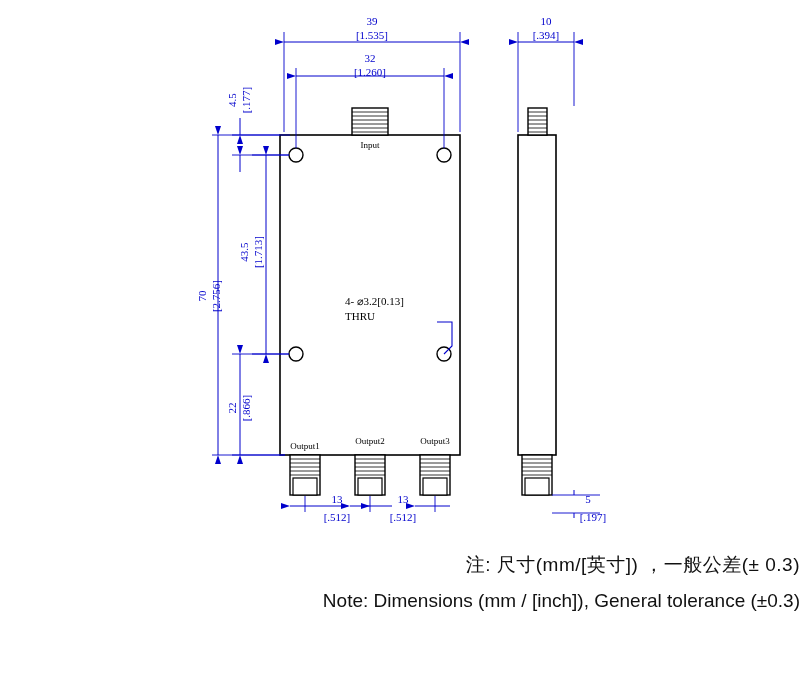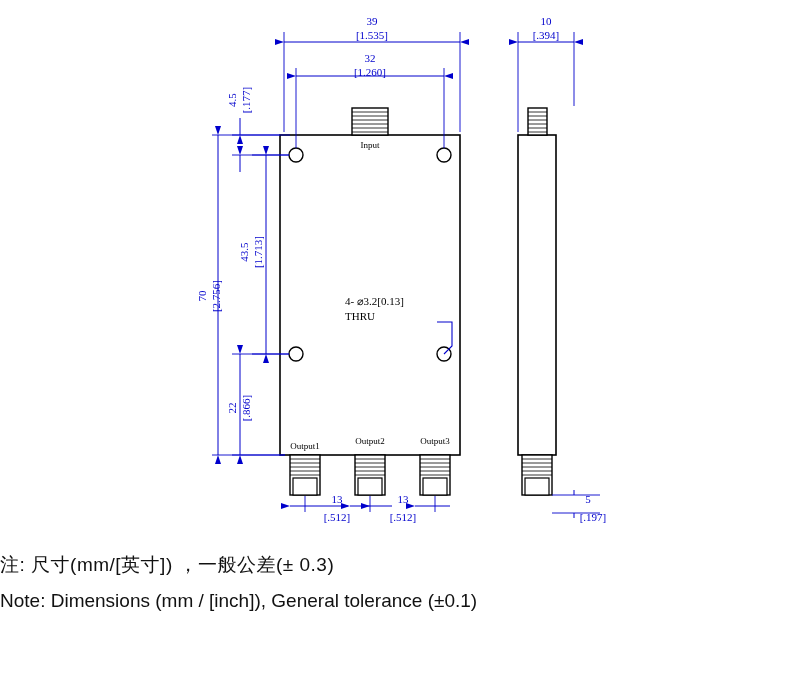--- a/index.html
+++ b/index.html
@@ -24,21 +24,21 @@
     position: absolute;
     left: 0; top: 0;
     width: 800px;
     height: 692px;
   }
   .notes {
     position: absolute;
     left: 0;
     top: 552px;
     width: 800px;
-    text-align: left;
+    text-align: right;
   }
   .note-cn {
     font-size: 19px;
     color: #111111;
     letter-spacing: 0.5px;
     margin-bottom: 12px;
     white-space: pre;
   }
   .note-en {
     font-size: 19px;
@@ -224,16 +224,16 @@
       <line x1="574" y1="490" x2="574" y2="495" stroke="#0000cc" stroke-width="1"></line>
       <line x1="574" y1="518" x2="574" y2="513" stroke="#0000cc" stroke-width="1"></line>
     </g>
     <text x="588" y="503" font-size="11" fill="#0000cc" text-anchor="middle" font-family="'Liberation Serif', serif">5</text>
     <text x="593" y="521" font-size="11" fill="#0000cc" text-anchor="middle" font-family="'Liberation Serif', serif">[.197]</text>
 
   </svg>
 
   <div class="notes">
     <div class="note-cn">注: 尺寸(mm/[英寸]) ，一般公差(± 0.3)</div>
-    <div class="note-en">Note: Dimensions (mm / [inch]), General tolerance (±0.1)</div>
+    <div class="note-en">Note: Dimensions (mm / [inch]), General tolerance (±0.3)</div>
   </div>
 
 </div>
 
 </body></html>

